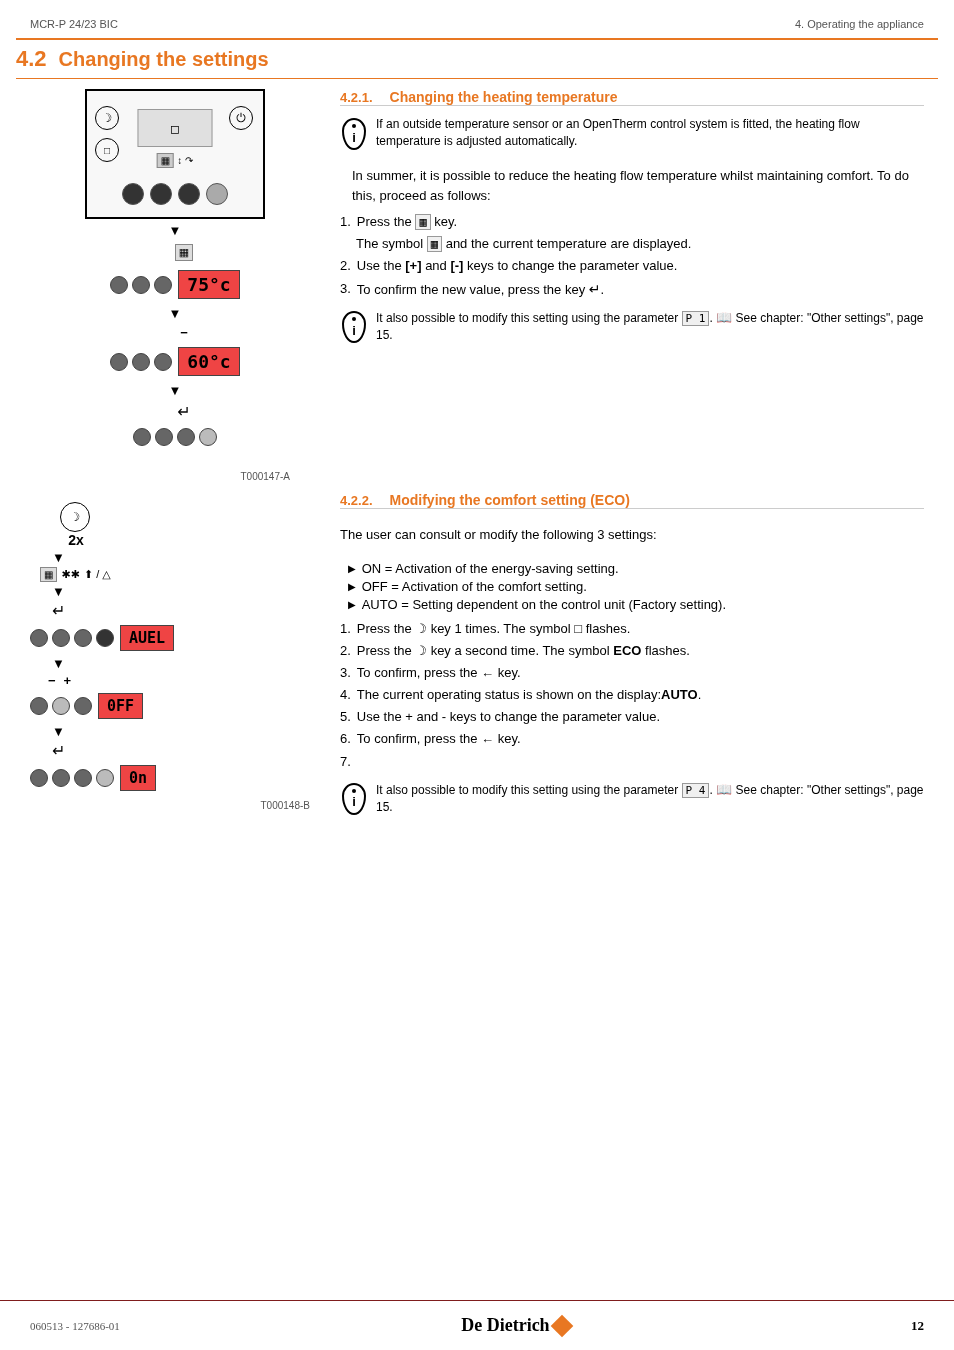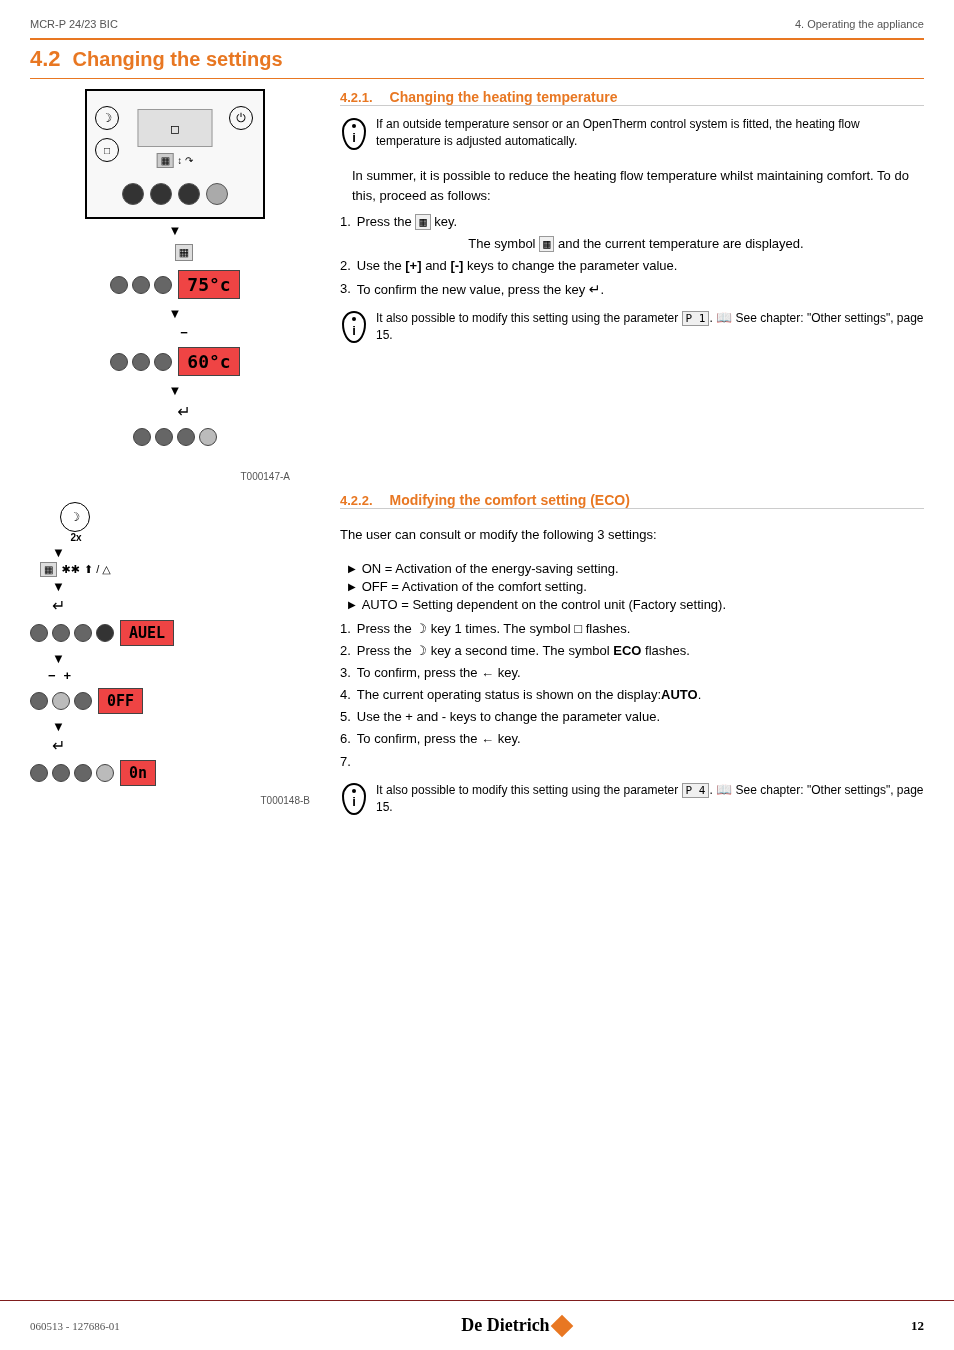--- a/index.html
+++ b/index.html
@@ -19,21 +19,21 @@
       justify-content: space-between;
       padding: 18px 30px 8px 30px;
       font-size: 11px;
       color: #555;
     }
 
     
     .section-title-bar {
       border-top: 2px solid #e87722;
       border-bottom: 1px solid #e87722;
-      margin: 0 30px;
+      margin: 0 16px;
       padding: 6px 0;
       display: flex;
       align-items: baseline;
       gap: 12px;
     }
     .section-number {
       font-size: 22px;
       font-weight: bold;
       color: #e87722;
     }
@@ -308,21 +308,21 @@
       border: 1px solid #444;
     }
     .b3-light { background: #bbb; }
     .b3-dark { background: #333; }
     .arrow-down-small {
       margin-left: 22px;
       font-size: 13px;
     }
 
     .repeat-label {
-      font-size: 10px;
+      font-size: 14px;
       font-weight: bold;
       margin-left: 2px;
     }
 
     .top-device-wrapper {
       display: flex;
       flex-direction: column;
       align-items: center;
       gap: 4px;
     }
@@ -440,21 +440,21 @@
       <div class="info-text">If an outside temperature sensor or an OpenTherm control system is fitted, the heating flow temperature is adjusted automatically.</div>
     </div>
 
     <p style="margin: 8px 12px; line-height: 1.5;">In summer, it is possible to reduce the heating flow temperature whilst maintaining comfort. To do this, proceed as follows:</p>
 
     <div class="numbered-list">
       <div class="numbered-item">
         <span class="num">1.</span>
         <span>Press the <span class="key-icon">▦</span> key.</span>
       </div>
-      <div class="numbered-item" style="margin-left:8px;justify-content:center;">
+      <div class="numbered-item" style="margin-left:16px;">
         <span>The symbol <span class="key-icon">▦</span> and the current temperature are displayed.</span>
       </div>
       <div class="numbered-item">
         <span class="num">2.</span>
         <span>Use the <strong>[+]</strong> and <strong>[-]</strong> keys to change the parameter value.</span>
       </div>
       <div class="numbered-item">
         <span class="num">3.</span>
         <span>To confirm the new value, press the key <span class="enter-arrow">↵</span>.</span>
       </div>

